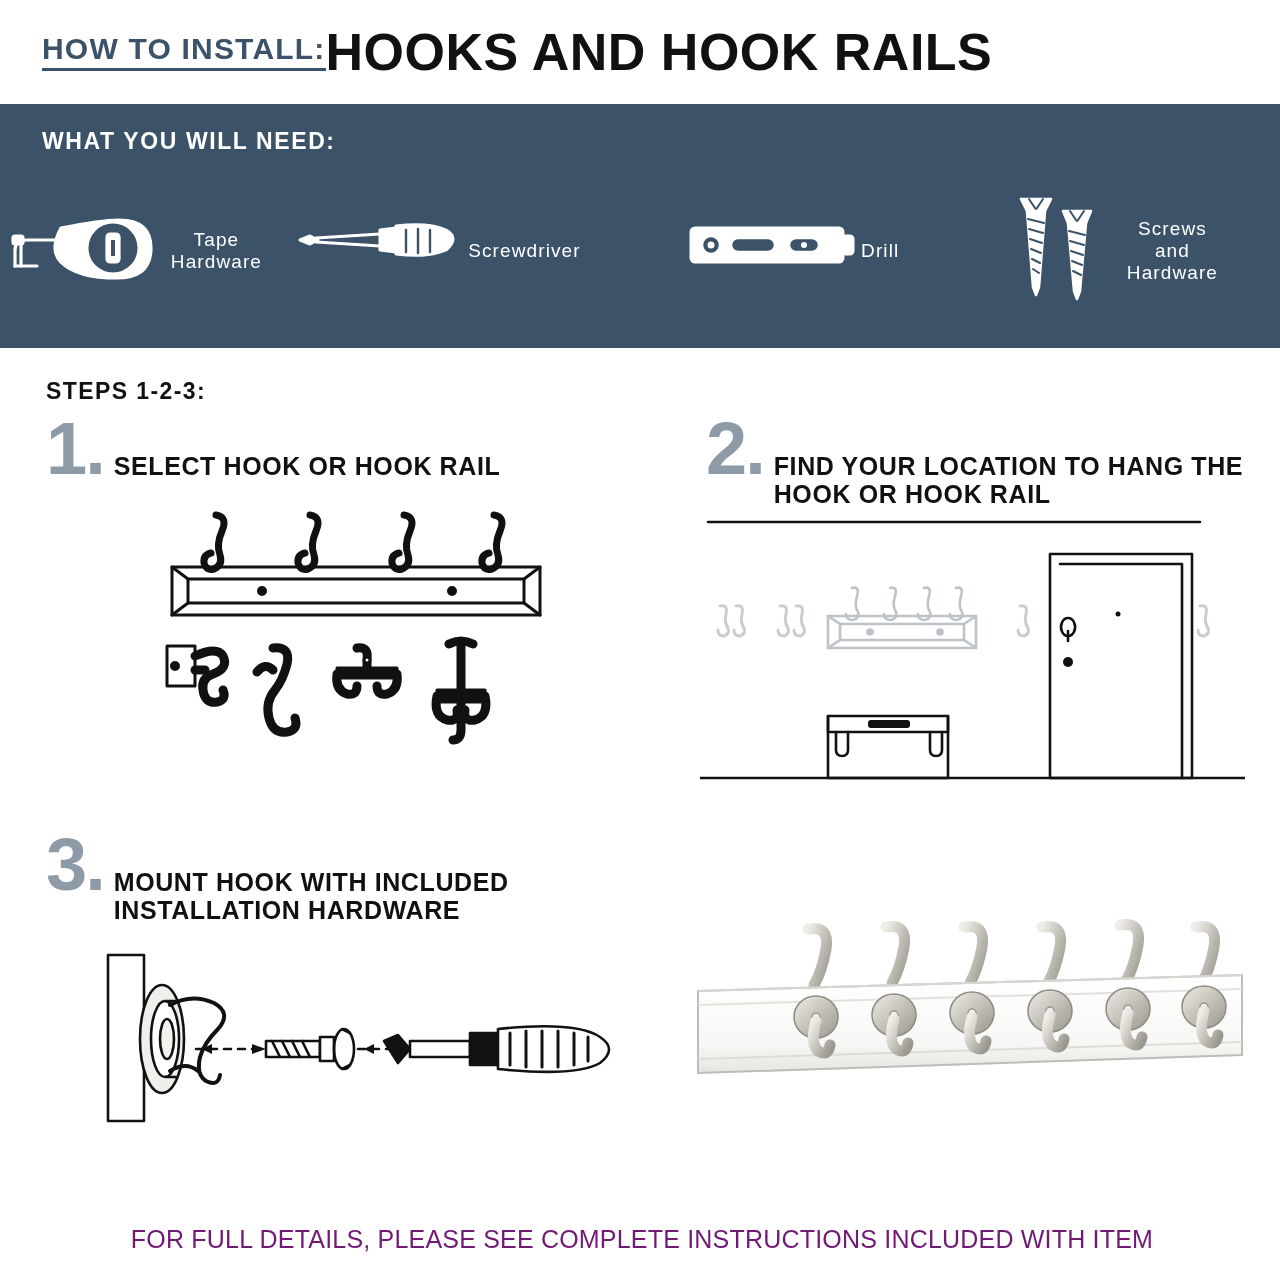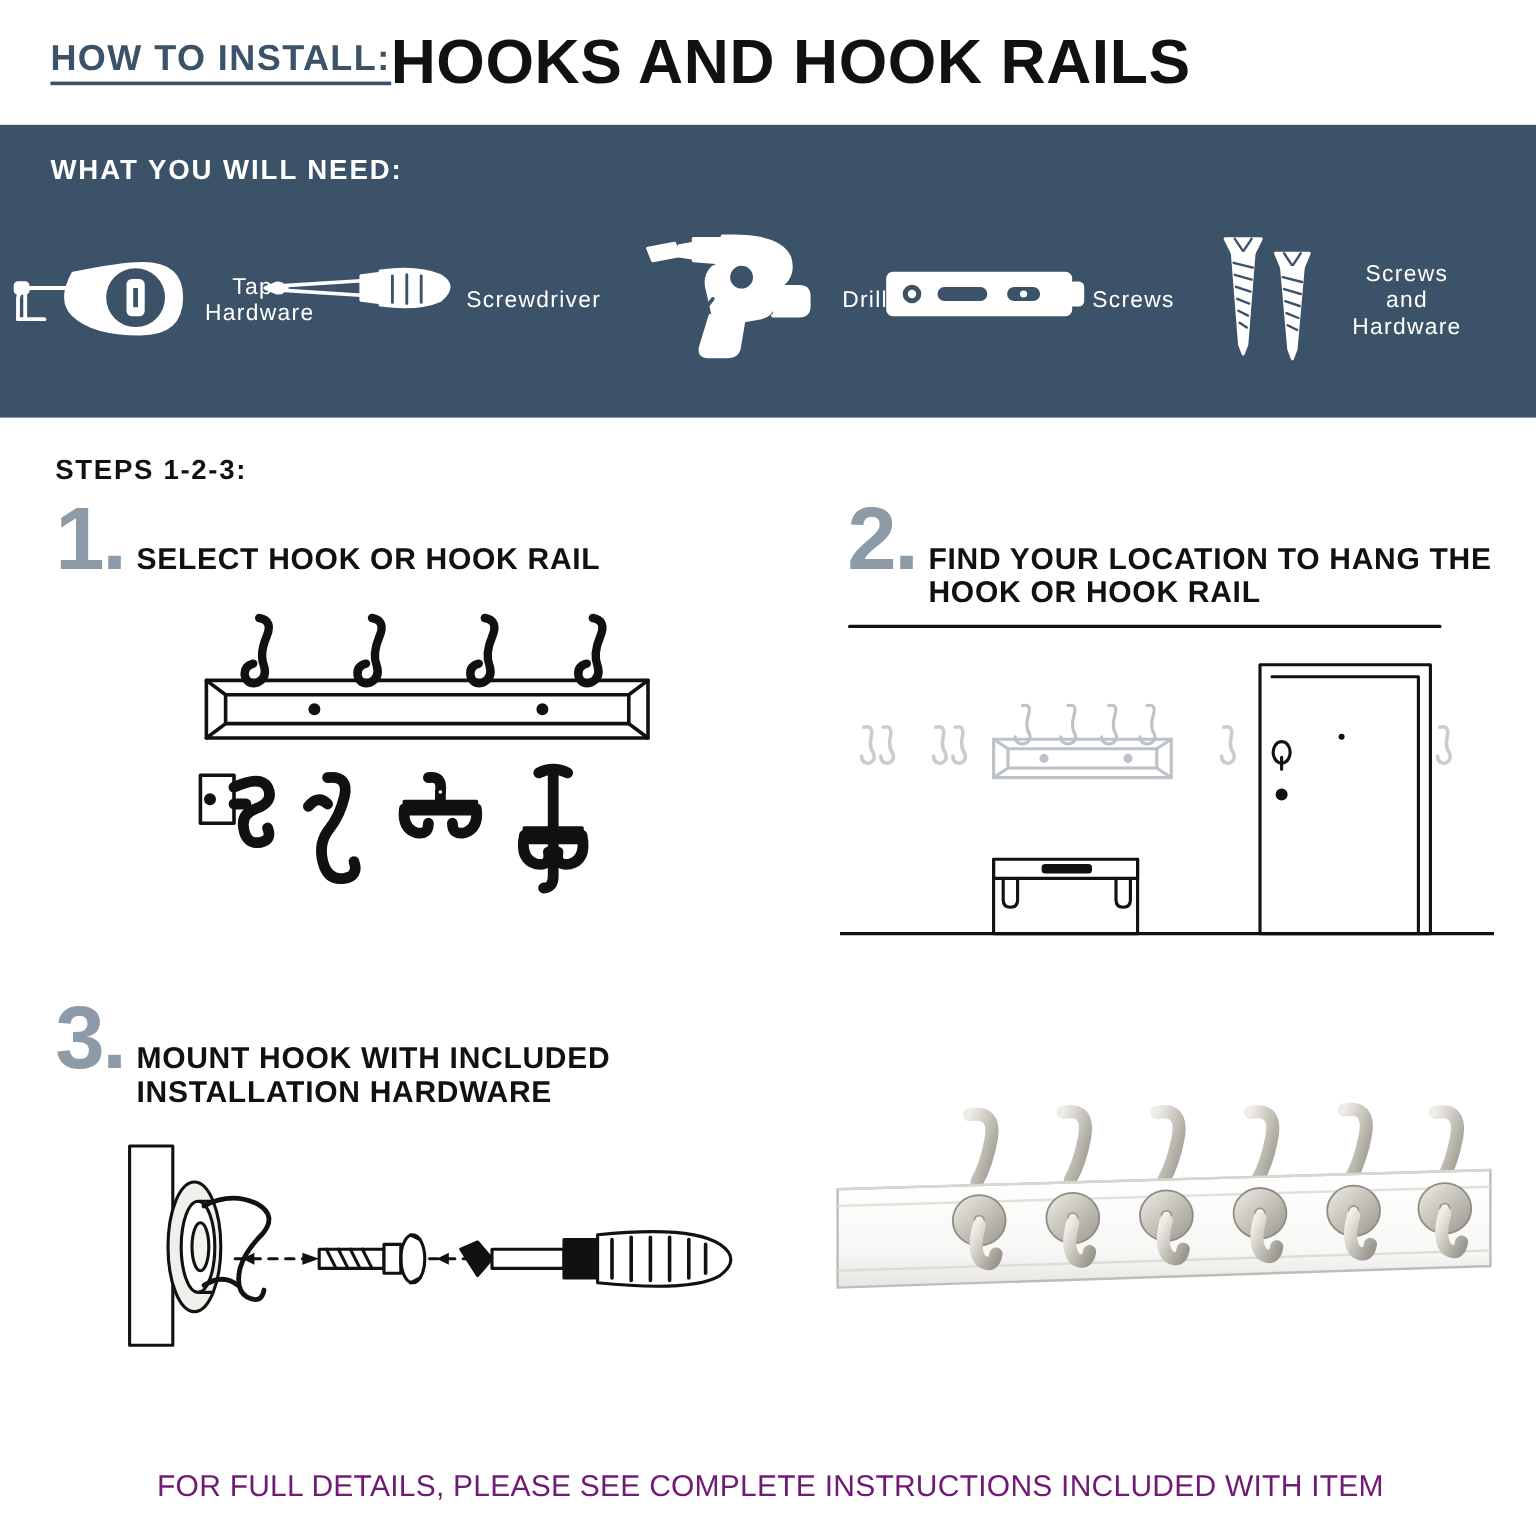--- a/index.html
+++ b/index.html
@@ -172,53 +172,36 @@
             <path d="M28 42 L92 46"></path>
             <path d="M92 30 L108 28 L108 52 L92 50 Z" fill="#ffffff"></path>
             <path d="M108 26 Q140 22 158 30 Q172 38 158 50 Q140 58 108 54 Z" fill="#ffffff"></path>
             <path d="M118 30 L118 52 M130 29 L130 53 M142 30 L142 52" stroke="#3b5268" stroke-width="2.4"></path>
           </g>
         </svg>
       </div>
       <div class="tool-label">Screwdriver</div>
     </div>
 
-    <div class="tool">
-      <div class="tool-art">
-        <svg width="170" height="110" viewBox="0 0 170 110">
-          <g stroke="#ffffff" stroke-width="3" fill="none" stroke-linejoin="round" stroke-linecap="round">
-            <path d="M8 16 L30 12 L34 22 L12 26 Z" fill="#ffffff"></path>
-            <path d="M34 14 L46 12 L46 24 L34 22 Z" fill="#ffffff"></path>
-            <path d="M46 8 L70 8 L70 28 L46 26 Z" fill="#ffffff"></path>
-            <path d="M70 6 Q118 4 126 24 Q130 38 120 46 L112 48 L112 62 Q112 72 100 74 L78 78 Q66 80 62 70 L58 52 Q54 40 62 32 L70 28 Z" fill="#ffffff"></path>
-            <path d="M88 74 L84 98 Q83 106 74 106 L58 106 Q50 106 52 98 L60 72" fill="#ffffff"></path>
-            <path d="M112 48 L134 48 Q142 48 142 56 L142 64 Q142 72 134 72 L112 72" fill="#ffffff"></path>
-            <circle cx="86" cy="40" r="11" fill="#3b5268" stroke="#ffffff" stroke-width="3"></circle>
-            <path d="M62 58 L56 66" stroke="#3b5268" stroke-width="3"></path>
-          </g>
-        </svg>
-      </div>
-      <div class="tool-label">Drill</div>
-    </div>
 
     <div class="tool">
       <div class="tool-art">
         <svg width="180" height="80" viewBox="0 0 180 80">
           <g stroke="#ffffff" stroke-width="3" fill="none" stroke-linejoin="round">
             <rect x="10" y="22" width="152" height="34" rx="4" fill="#ffffff"></rect>
             <rect x="162" y="30" width="10" height="18" rx="3" fill="#ffffff"></rect>
             <circle cx="30" cy="39" r="9" fill="#3b5268" stroke="#ffffff" stroke-width="2.5"></circle>
             <circle cx="30" cy="39" r="3.5" fill="#ffffff" stroke="none"></circle>
             <rect x="50" y="32" width="44" height="14" rx="7" fill="#3b5268" stroke="#ffffff" stroke-width="2.5"></rect>
             <rect x="108" y="32" width="30" height="14" rx="7" fill="#3b5268" stroke="#ffffff" stroke-width="2.5"></rect>
             <circle cx="123" cy="39" r="3" fill="#ffffff" stroke="none"></circle>
           </g>
         </svg>
       </div>
-      <div class="tool-label">Screws</div>
+      <div class="tool-label">Drill</div>
     </div>
 
     <div class="tool">
       <div class="tool-art">
         <svg width="140" height="110" viewBox="0 0 140 110">
           <g stroke="#ffffff" stroke-width="2.6" fill="none" stroke-linejoin="round" stroke-linecap="round">
             <path d="M34 8 L64 8 L58 20 L40 20 Z" fill="#ffffff"></path>
             <path d="M42 8 L50 20 M56 8 L48 20" stroke="#3b5268" stroke-width="2"></path>
             <path d="M40 20 L58 20 L52 96 L49 104 L46 96 Z" fill="#ffffff"></path>
             <path d="M41 28 L57 32 M42 38 L56 42 M43 48 L55 52 M44 58 L54 62 M45 68 L53 72 M46 78 L52 82" stroke="#3b5268" stroke-width="2"></path>

